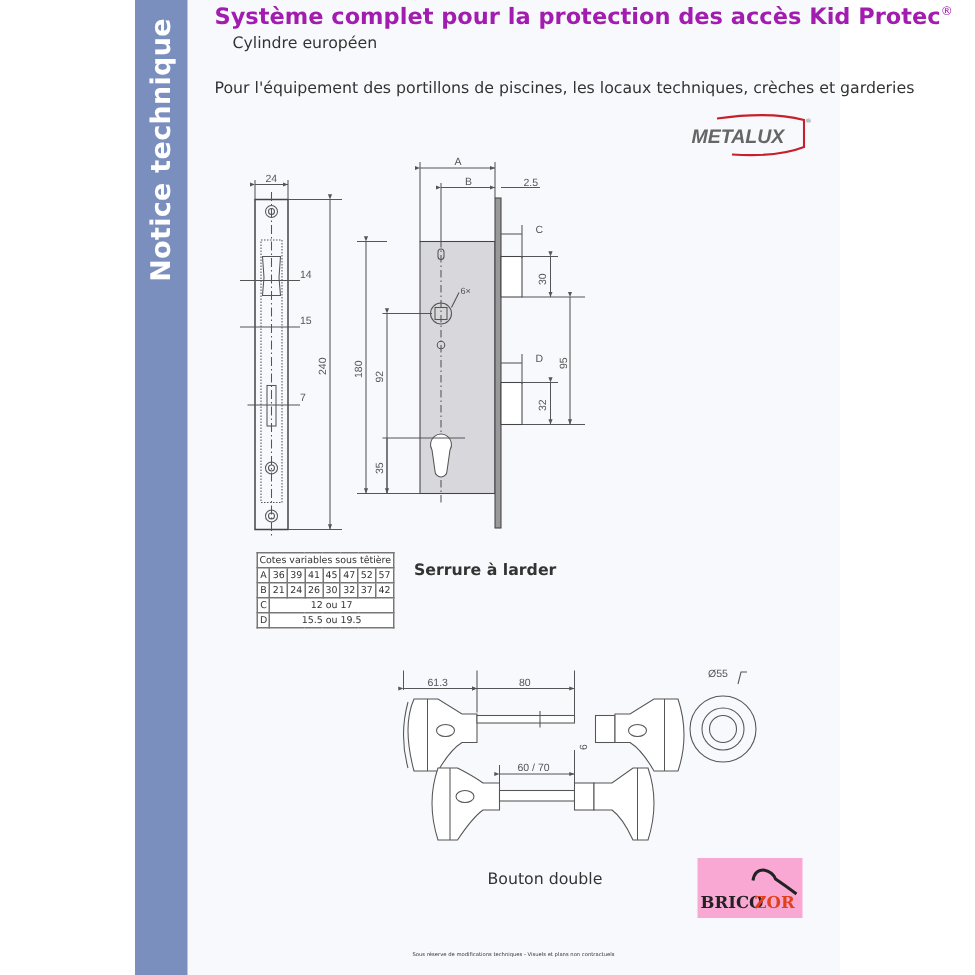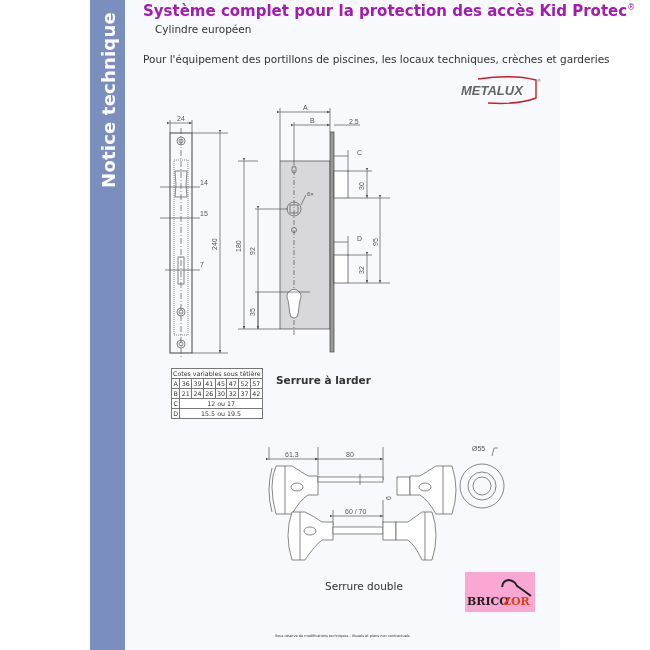--- a/index.html
+++ b/index.html
@@ -195,21 +195,21 @@
     <td colspan="7">12 ou 17</td>
   </tr>
   <tr>
     <td>D</td>
     <td colspan="7">15.5 ou 19.5</td>
   </tr>
 </tbody>
   </table>
 
 <div class="caption" style="left:276px;top:374px;font-weight:bold;">Serrure à larder</div>
-<div class="caption" style="left:325px;top:580px;">Serrure double</div>
+<div class="caption" style="left:325px;top:580px;">Bouton double</div>
 
 <div class="bricozor">
   <svg width="70" height="40" viewBox="0 0 70 40" font-family="DejaVu Serif, serif" font-weight="bold">
     <path d="M37 15 Q38 8 44 8 Q50 9 52 14 Q58 18 66 24" fill="none" stroke="#222" stroke-width="2"></path>
     <text x="2" y="33" font-size="11" fill="#222">BRICO</text>
     <text x="38" y="33" font-size="11" fill="#e0401a">ZOR</text>
   </svg>
 </div>
 
 <div class="footer">Sous réserve de modifications techniques - Visuels et plans non contractuels</div>

